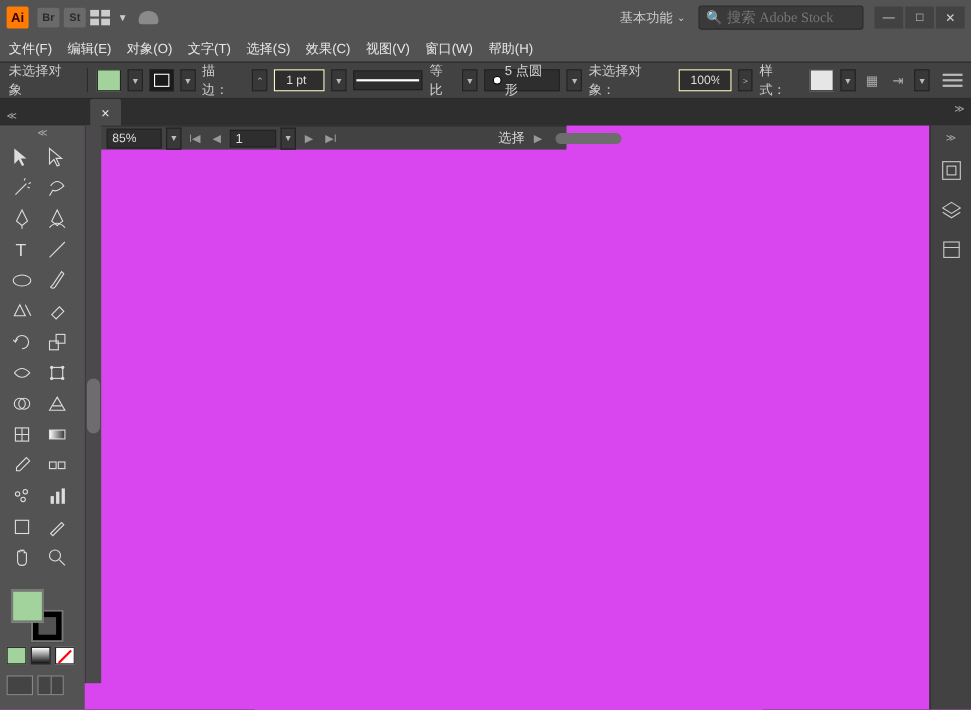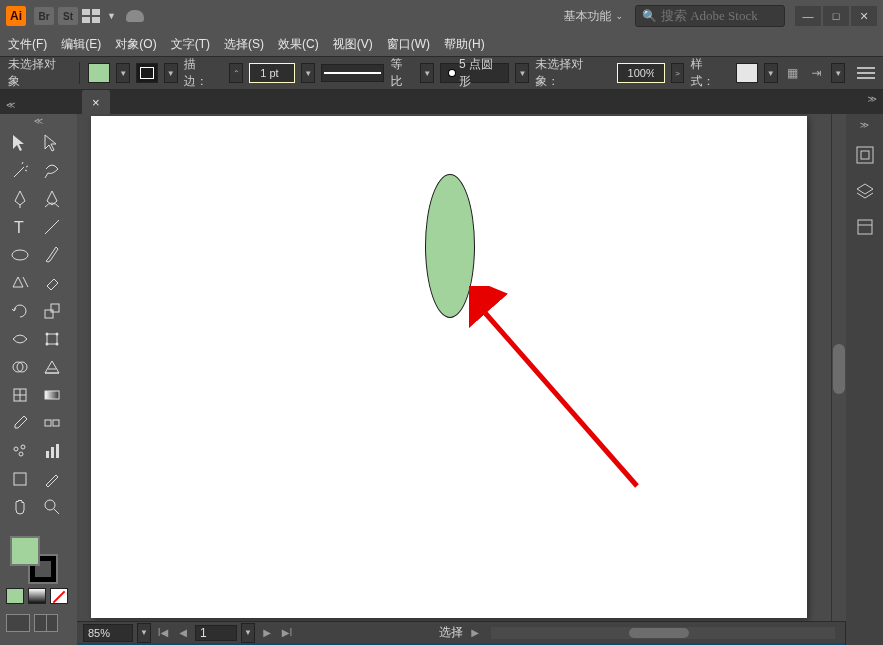--- a/index.html
+++ b/index.html
@@ -70,21 +70,21 @@
 .mini-sw { width: 18px; height: 16px; border: 1px solid #222; }
 .mini-sw.green { background: #a3d39c; }
 .mini-sw.grad { background: linear-gradient(#fff,#111); }
 .mini-sw.none { background: #fff; position: relative; }
 .mini-sw.none::after { content: ""; position: absolute; left: 0; right: 0; top: 50%; height: 2px; background: red; transform: rotate(-45deg); }
 .screen-row { display:flex; gap:4px; padding: 4px 6px;}
 .screen-ico { width:24px; height:18px; border:1px solid #888; background:#444; position:relative;}
 .screen-ico.two::after{content:"";position:absolute;left:50%;top:0;bottom:0;width:1px;background:#888;}
 
 
-.canvas-wrap { flex: 1; display: flex; flex-direction: column; background: #0c4a6e; }
+.canvas-wrap { flex: 1; display: flex; background: #d946ef; }
 .canvas { flex: 1; background: #4a4a4a; position: relative; overflow: hidden; }
 .artboard { position: absolute; left: 14px; top: 2px; width: 716px; height: 502px; background: #fff; box-shadow: 2px 2px 6px rgba(0,0,0,0.4); }
 .ellipse { position: absolute; left: 334px; top: 58px; width: 50px; height: 144px; background: #a3d39c; border: 1px solid #1a1a1a; border-radius: 50% / 50%; }
 .arrow-svg { position: absolute; left: 378px; top: 170px; pointer-events: none; }
 .vscroll { width: 14px; background: #4a4a4a; border-left: 1px solid #333; display: flex; flex-direction: column; align-items: center; }
 .vscroll .track { flex: 1; width: 14px; background: #4a4a4a; position: relative; }
 .vscroll .thumb { position: absolute; top: 230px; width: 12px; left:1px; height: 50px; background: #6d6d6d; border-radius: 6px; }
 .canvas-row { display: flex; height: 507px; }
 
 

